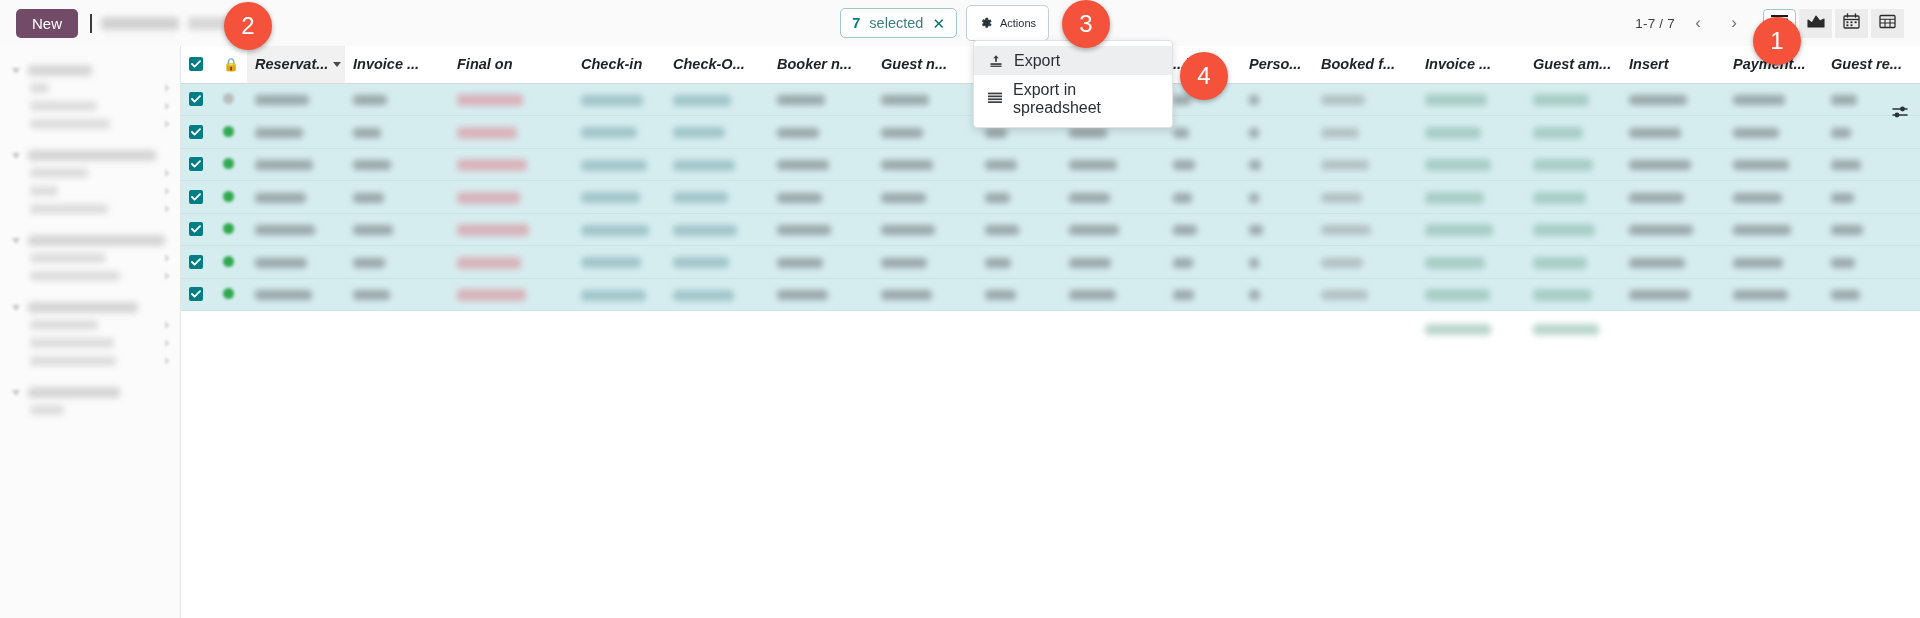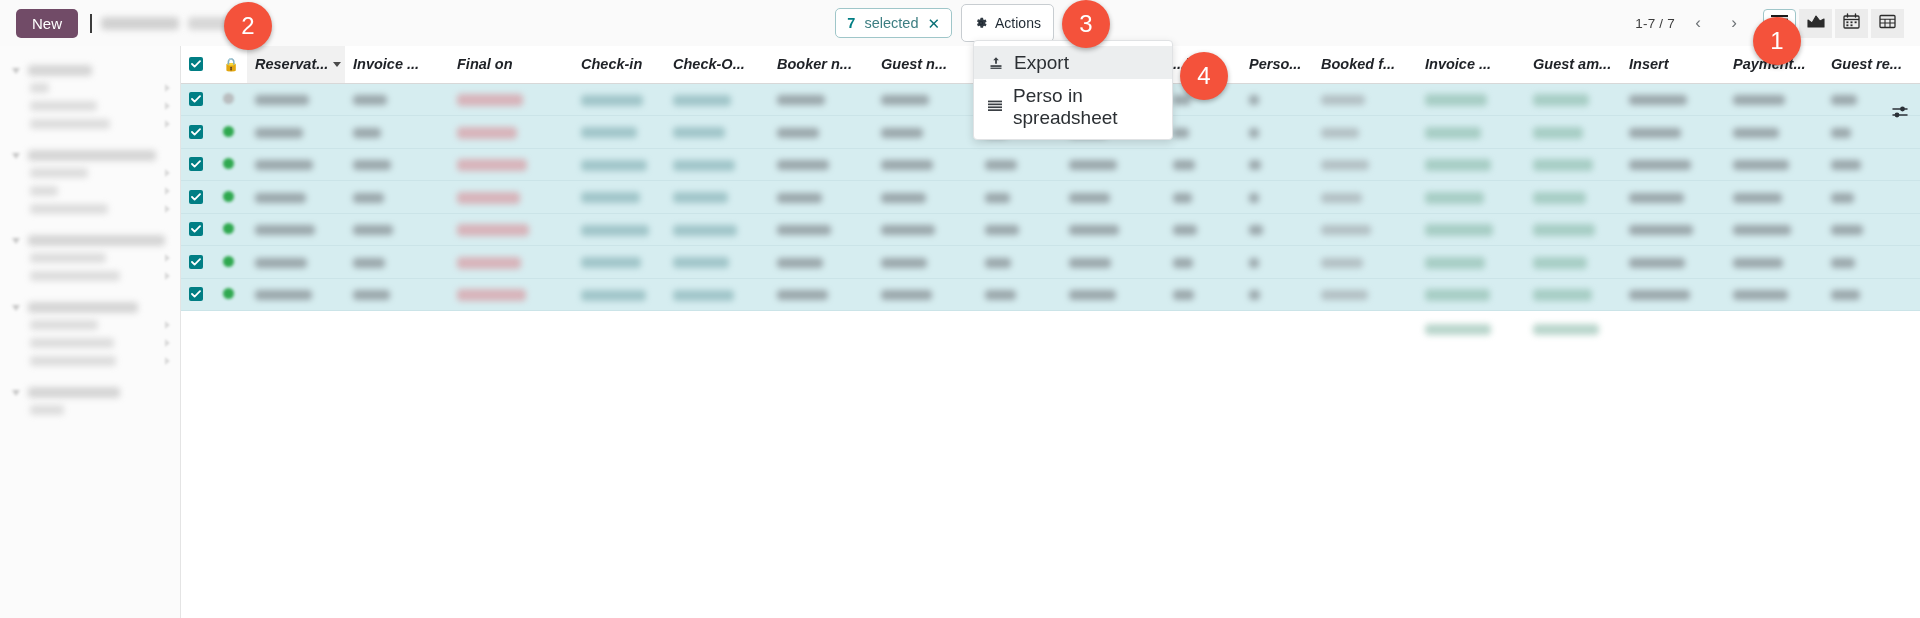--- a/index.html
+++ b/index.html
@@ -32,21 +32,21 @@
     display: flex; align-items: center; gap: 9px;
     border: 1px solid #9fc6c9; background: #fff; border-radius: 5px;
     padding: 6px 11px; font-size: 14.5px; color: #017e84; cursor: pointer;
   }
   .sel-pill b { font-weight: 700; color: #017e84; }
   .sel-pill .sel-txt { color: #3d7e82; }
   .sel-x { font-size: 15px; color: #0a7076; line-height: 1; }
   .act-btn {
     display: flex; align-items: center; gap: 7px;
     border: 1px solid #c8cdd1; background: #fff; border-radius: 5px;
-    padding: 10px 12px; font-size: 14px; color: #1f2933; cursor: pointer; justify-content: flex-end;
+    padding: 10px 12px; font-size: 11px; color: #1f2933; cursor: pointer; justify-content: flex-end;
   }
   .gear { width: 14px; height: 14px; display: block; }
 
   .cp-right { display: flex; align-items: center; gap: 10px; }
   .pager { font-size: 13.5px; color: #3c3c3c; letter-spacing: .2px; }
   .chev {
     width: 26px; height: 26px; display: flex; align-items: center; justify-content: center;
     color: #6d7276; cursor: pointer; font-size: 17px; font-weight: 300;
   }
   .views { display: flex; align-items: center; margin-left: 6px; }
@@ -126,21 +126,21 @@
   }
 
   
   .dropdown {
     position: absolute; left: 973px; top: 40px; width: 200px;
     background: #fff; border: 1px solid #e0e2e4; border-radius: 4px;
     box-shadow: 0 3px 9px rgba(0,0,0,.14); padding: 5px 0; z-index: 40;
   }
   .dd-item {
     display: flex; align-items: center; gap: 11px;
-    padding: 5.5px 14px; font-size: 19px; color: #2b2f33; cursor: pointer;
+    padding: 5.5px 14px; font-size: 16px; color: #2b2f33; cursor: pointer;
   }
   .dd-item.hl { background: #eceeef; }
   .dd-ico { width: 15px; display: flex; justify-content: center; color: #3a3f44; }
 
   
   .badge {
     position: absolute; width: 48px; height: 48px; border-radius: 50%;
     background: #f4523b; color: #fff; font-size: 24px; font-weight: 400;
     display: flex; align-items: center; justify-content: center;
     box-shadow: 0 2px 5px rgba(0,0,0,.3); z-index: 60;
@@ -688,21 +688,21 @@
         <span class="dd-ico">
           <svg width="14" height="13" viewBox="0 0 14 13">
             <g fill="#3a3f44">
               <rect y="0.6" width="14" height="1.7"></rect>
               <rect y="3.5" width="14" height="1.7"></rect>
               <rect y="6.4" width="14" height="1.7"></rect>
               <rect y="9.3" width="14" height="1.7"></rect>
             </g>
           </svg>
         </span>
-        <span>Perso in spreadsheet</span>
+        <span>Export in spreadsheet</span>
       </div>
     </div>
 
   <div class="badge" id="b1">1</div>
   <div class="badge" id="b2">2</div>
   <div class="badge" id="b3">3</div>
   <div class="badge" id="b4">4</div>
 </div>
 
 </body></html>

